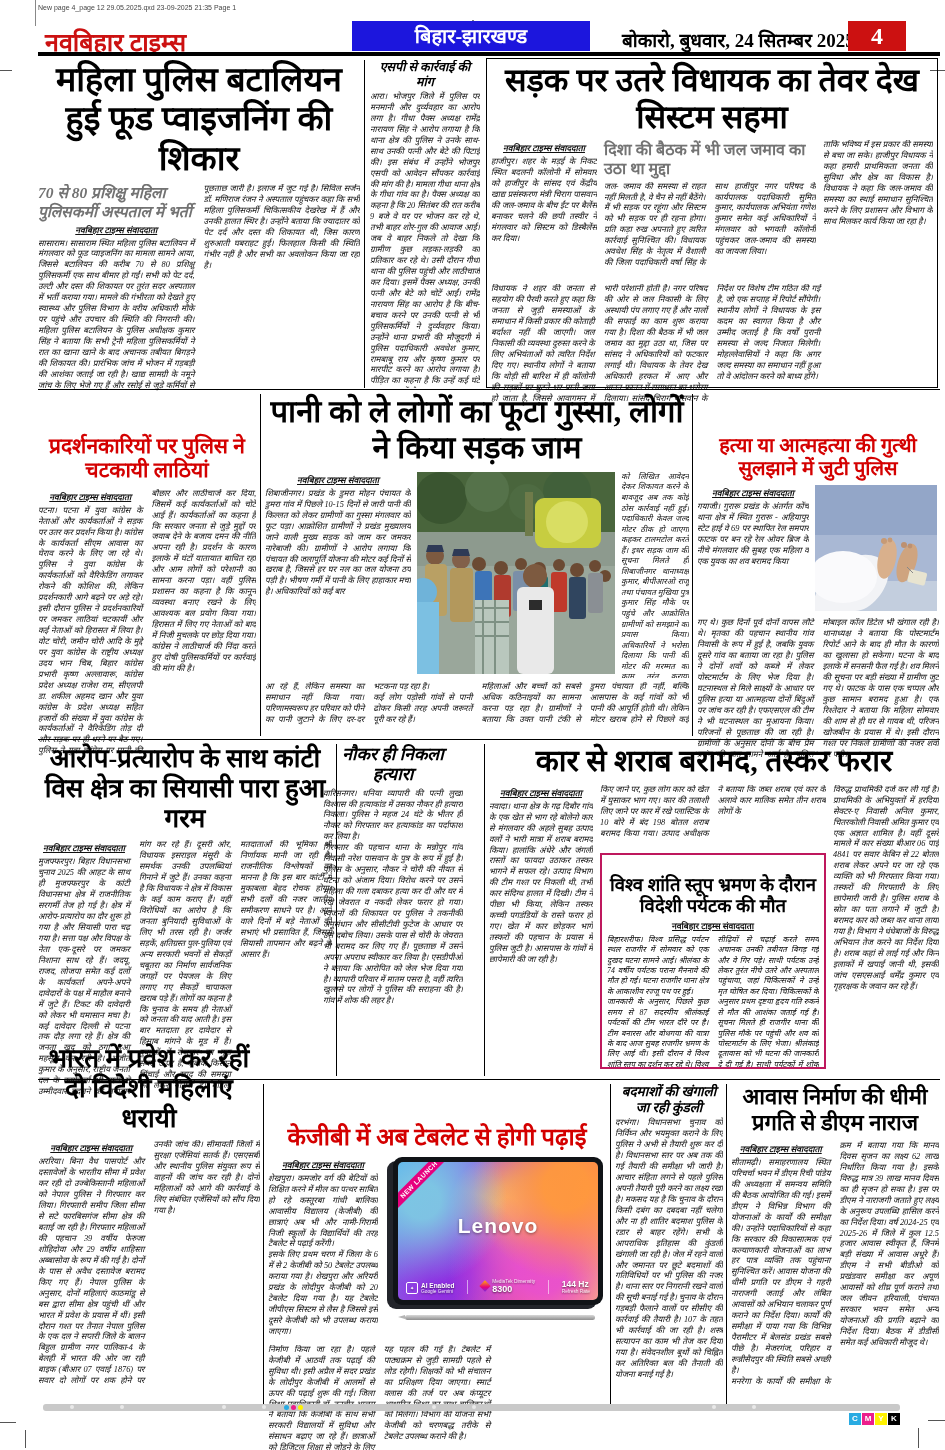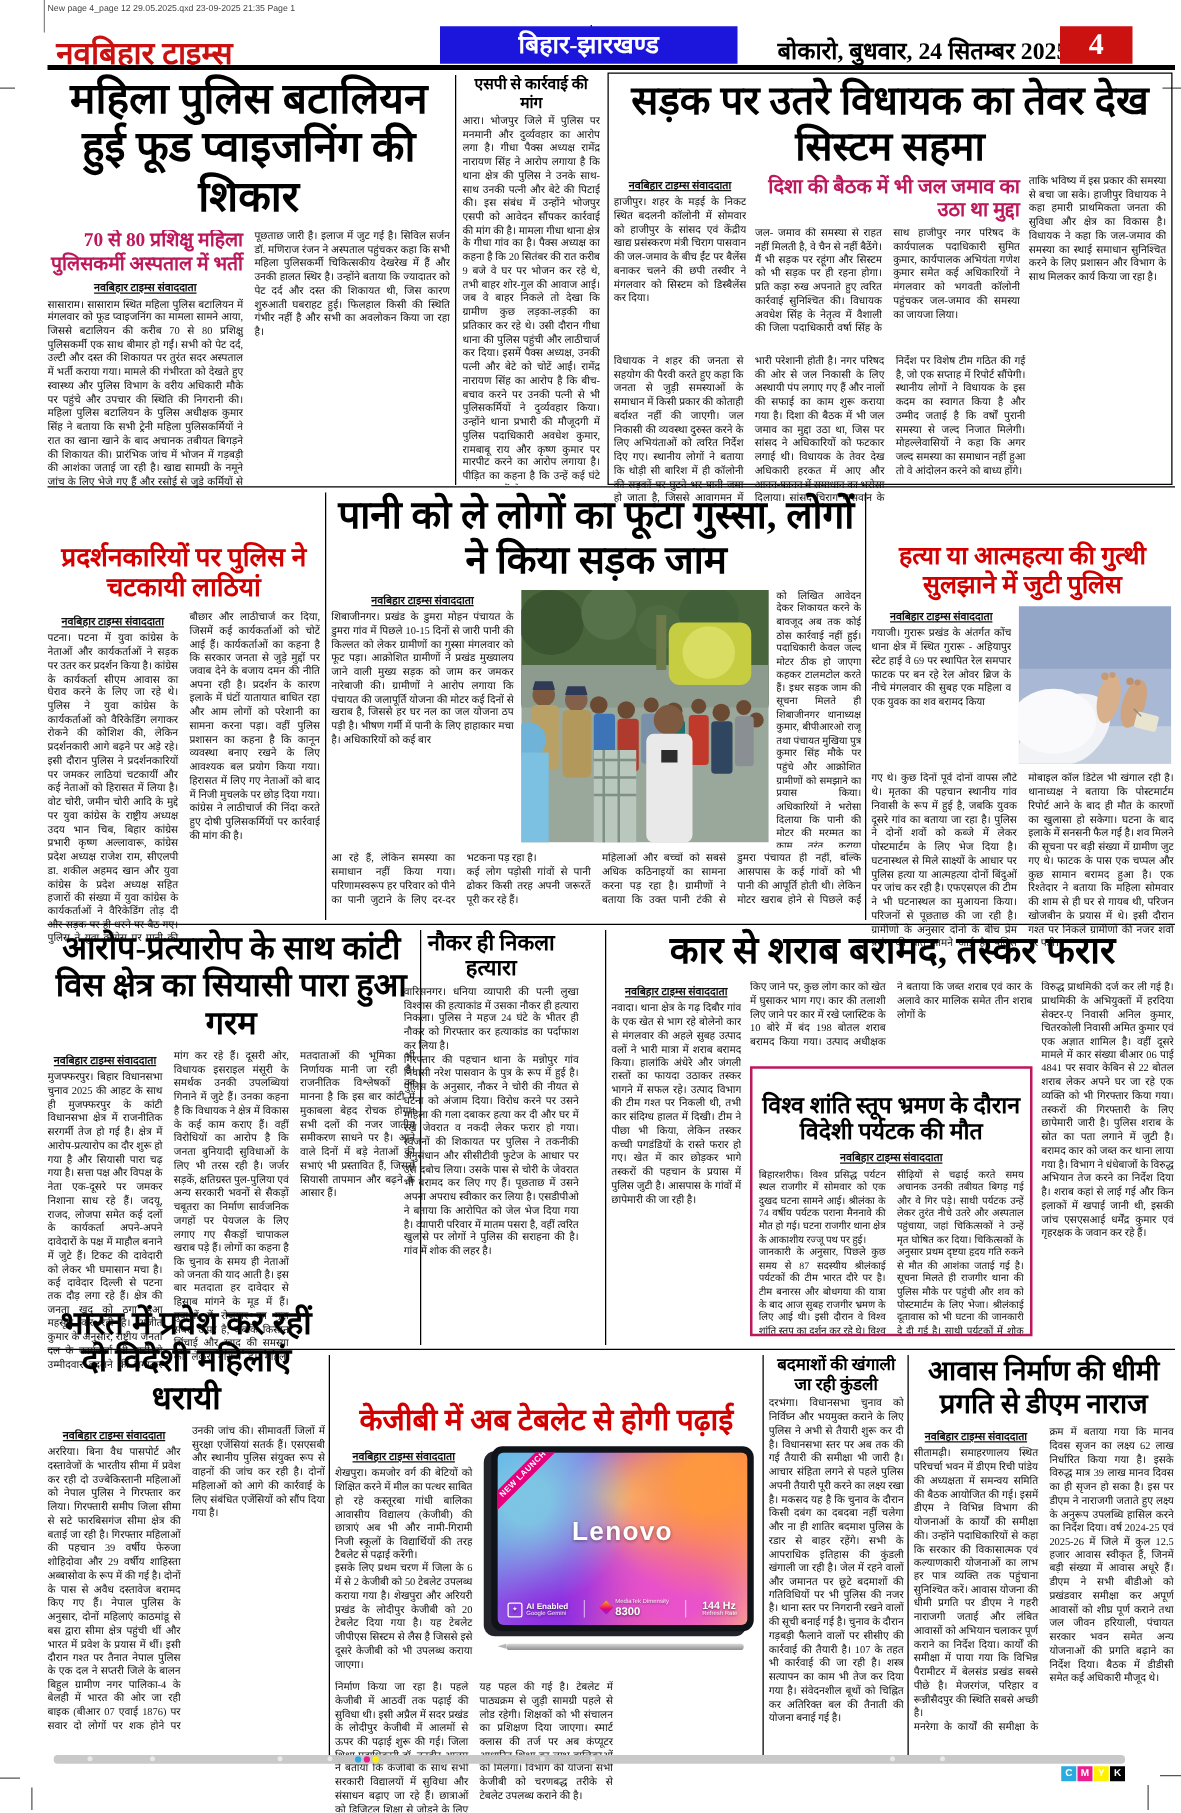--- a/index.html
+++ b/index.html
@@ -1,26 +1,26 @@
 <!DOCTYPE html>
 <html><head>
 <meta charset="utf-8">
 <style>
   html,body{margin:0;padding:0;background:#fff;}
   .page{position:relative;width:945px;height:1450px;background:#fff;overflow:hidden;
         font-family:"Liberation Serif",serif;color:#111;}
   .abs{position:absolute;}
   .hl{font-weight:bold;text-align:center;line-height:1.16;color:#000;font-family:"Liberation Serif",serif;}
   .hl.red{color:#d40000;margin-top:40px;}
-  .subhead{font-weight:bold;text-align:right;color:#be185d;line-height:1.2;}
+  .subhead{font-weight:bold;text-align:left;color:#737373;line-height:1.2;}
   .byline{font-weight:bold;text-decoration:underline;text-align:center;font-size:8.6px;margin:2px 0 3px;}
   .bodytext{font-size:8.3px;line-height:1.32;text-align:justify;color:#101010;white-space:pre-line;}
   .colwrap{column-gap:9px;column-fill:auto;overflow:hidden;}
   .c2{column-count:2;}.c3{column-count:3;}.c4{column-count:4;}
-  .clip{overflow:hidden;}
+  .clip{overflow:hidden;font-style:italic;}
   .vrule{position:absolute;width:1px;background:#000;}
   .hrule{position:absolute;height:1px;background:#000;}
   .meta{font-family:"Liberation Sans",sans-serif;font-size:7px;color:#444;}
   .mast-name{font-size:25px;font-weight:bold;color:#cc1111;font-family:"Liberation Serif",serif;}
   .sec-box{background:#1c16dd;color:#fff;font-weight:bold;font-size:20px;text-align:center;line-height:30px;}
   .dateline{font-size:19px;font-weight:bold;color:#000;white-space:nowrap;}
   .pgbox{background:#cc1111;color:#fff;font-weight:bold;font-size:24px;text-align:center;line-height:30px;}
   .flexrow{display:flex;}
   
   .tab-shadow{position:absolute;left:-6px;top:-5px;width:100%;height:100%;background:#22242a;border-radius:9px;}

